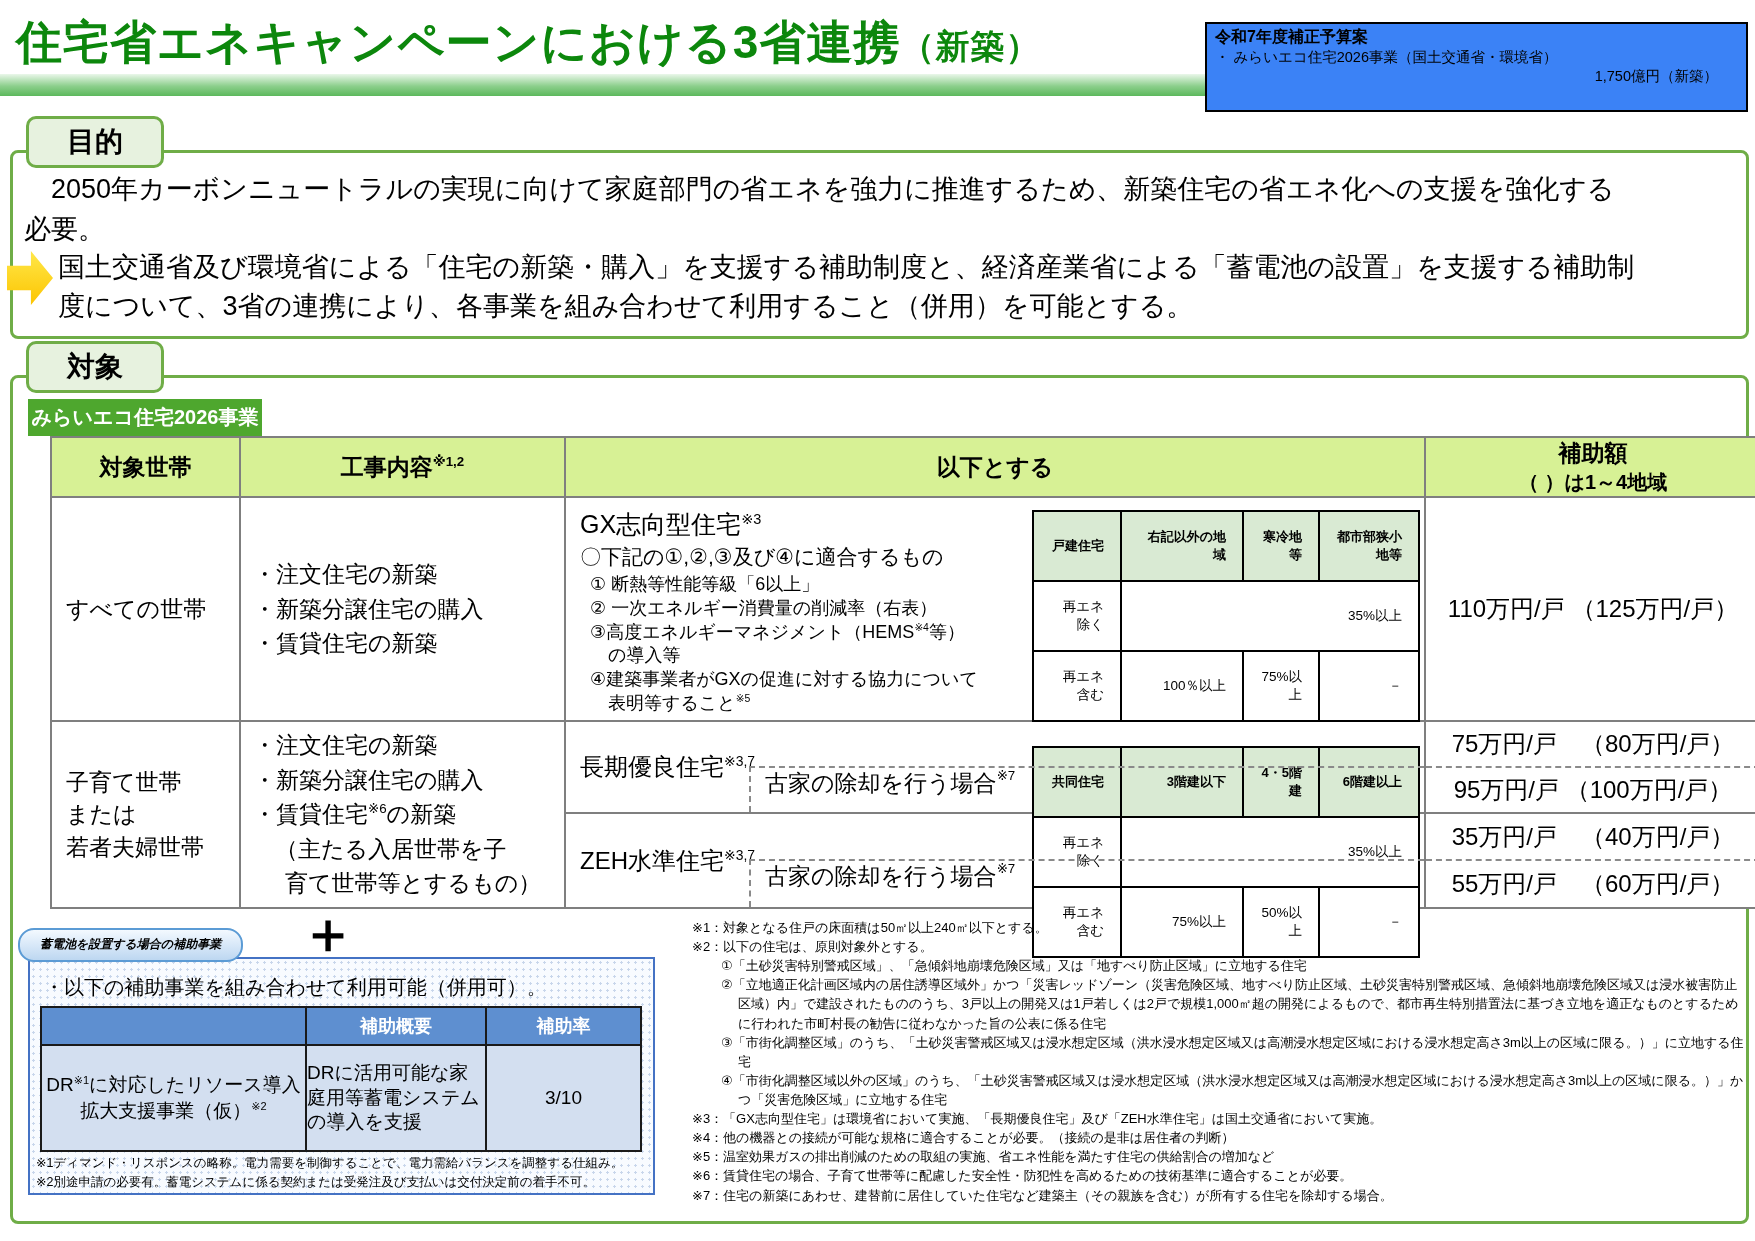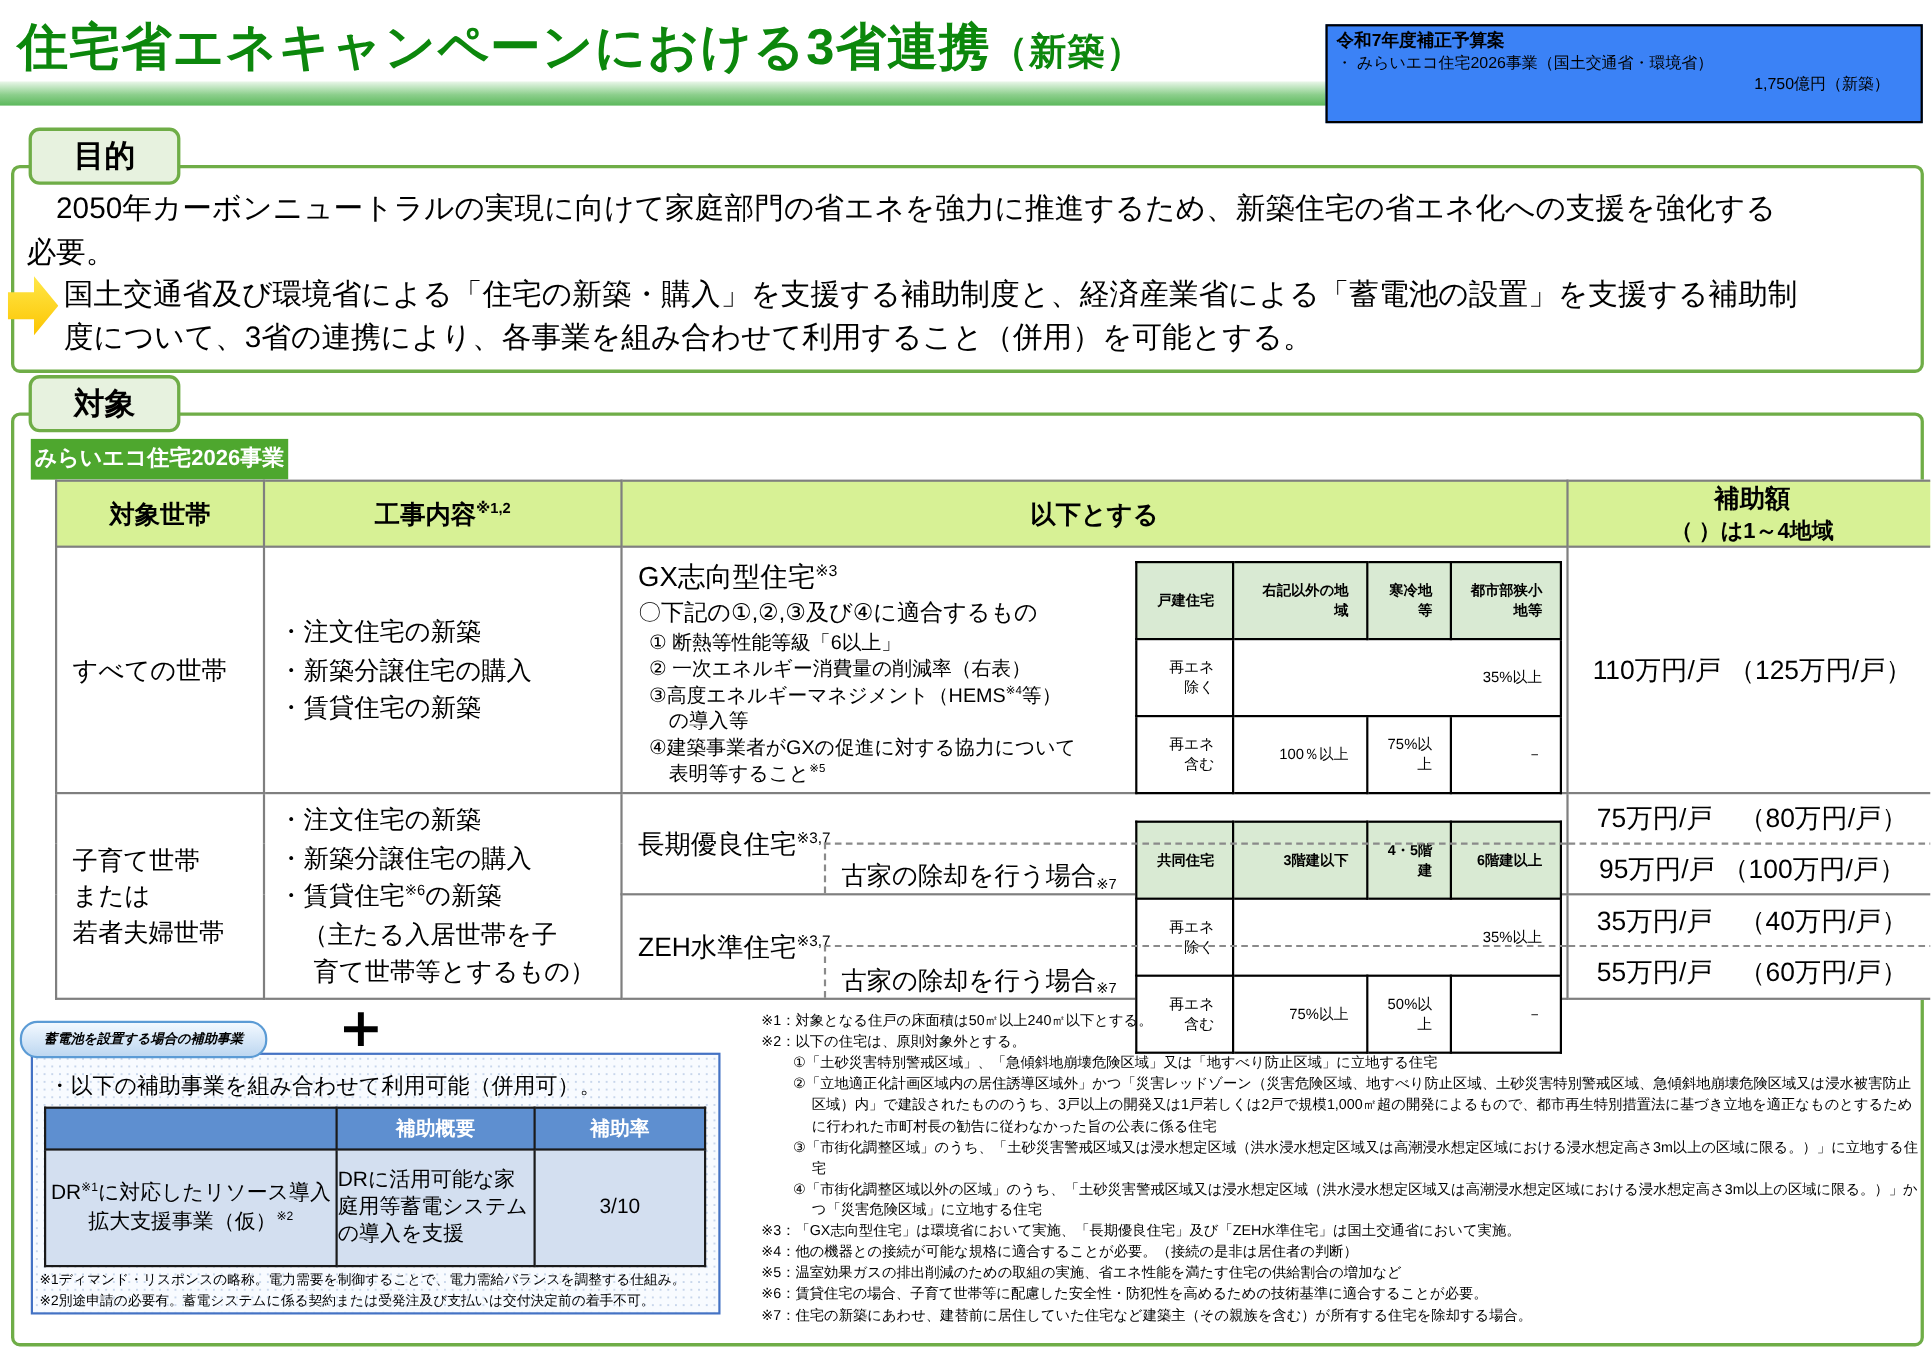--- a/index.html
+++ b/index.html
@@ -59,21 +59,21 @@
   .gx-items { font-size:18px; line-height:1.32; padding-left:10px; margin-top:2px; }
   .gx-tables { position:absolute; left:466px; top:12px; width:386px; }
   .mini-table { width:100%; border-collapse:collapse; table-layout:fixed; margin-bottom:24px; background:#fff; }
   .mini-table th, .mini-table td { border:2px solid #000; height:29px; text-align:right; padding:16px; }
   .mini-table th { background:#d9ead3; font-size:13px; font-weight:bold; }
   .mini-table td { font-size:13.5px; }
   td.subsidy { font-size:24px; text-align:center; vertical-align:middle; white-space:nowrap; }
   td.type-cell { position:relative; vertical-align:top; }
   .type-label { position:absolute; left:14px; top:50%; transform:translateY(-50%); font-size:24px; white-space:nowrap; }
   .demo-box { position:absolute; left:183px; right:0; bottom:0; border-top:2px dashed #8a8a8a;
-    border-left:2px dashed #8a8a8a; display:flex; align-items:flex-end; padding-left:14px; font-size:23px; }
+    border-left:2px dashed #8a8a8a; display:flex; align-items:flex-start; padding-left:14px; font-size:23px; }
   .demo-box.h46 { height:44px; } .demo-box.h48 { height:46px; }
   .dash-bottom { border-bottom:2px dashed #8a8a8a !important; }
   .dash-top { border-top:2px dashed #8a8a8a !important; }
 
   
   .plus-sign { position:absolute; left:300px; top:896px; font-size:56px; font-weight:bold; z-index:2; }
   .battery-box { position:absolute; left:28px; top:957px; width:627px; height:238px;
     border:2px solid #4472c4; box-sizing:border-box; background-color:#f8fbff;
     background-image:radial-gradient(#c8d6eb 1px, rgba(0,0,0,0) 1.2px); background-size:7px 7px; z-index:2; }
   .battery-pill { position:absolute; left:18px; top:928px; height:30px; line-height:28px; padding:0 20px;

